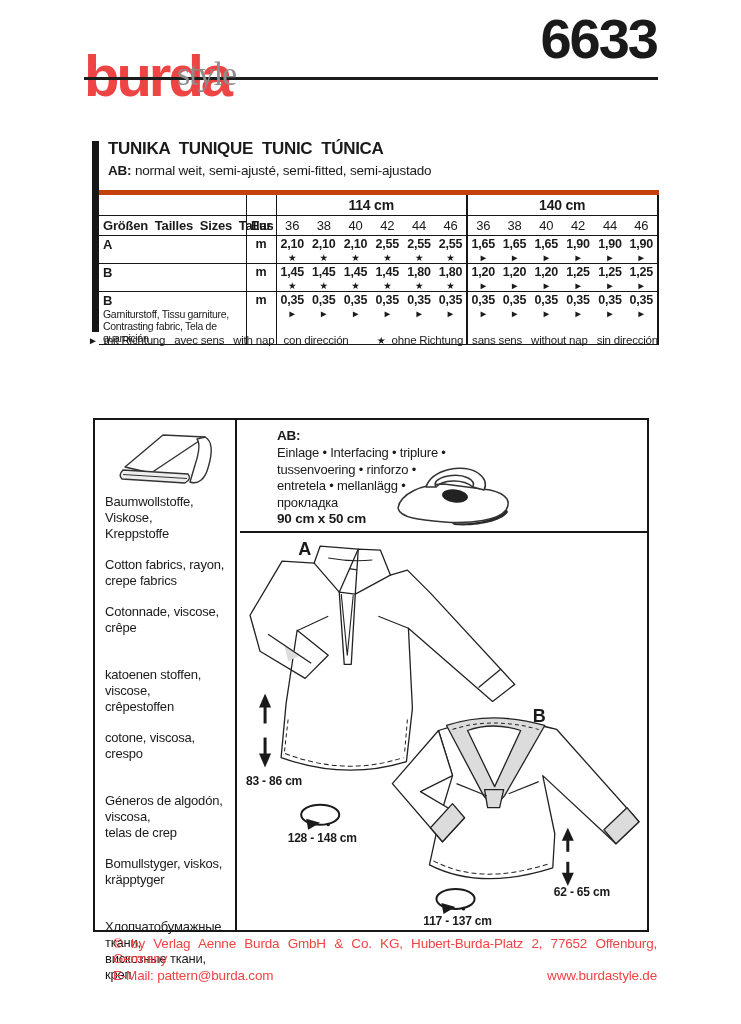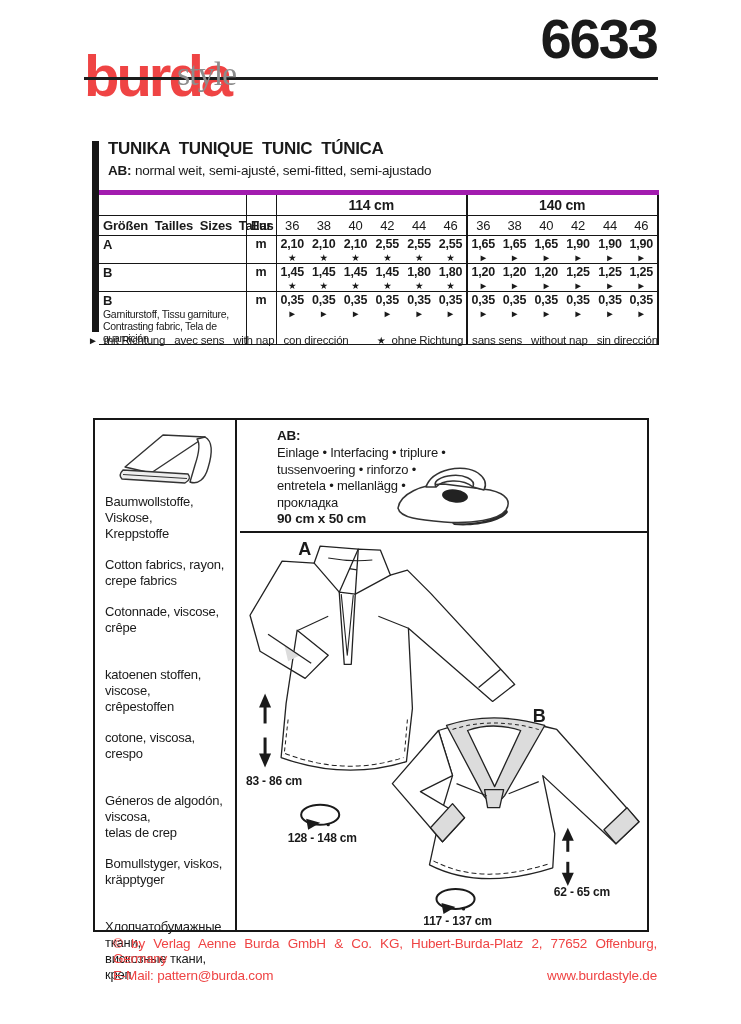--- a/index.html
+++ b/index.html
@@ -13,21 +13,21 @@
                font-size:34px;color:#8c8c8c;letter-spacing:-1px;z-index:2;line-height:34px;}
   .hdr-rule{position:absolute;left:84px;top:77px;width:574px;height:3px;background:#1c1c1c;}
   .pattern-number{position:absolute;right:84px;top:6px;font-size:56px;font-weight:bold;letter-spacing:-2px;}
   
   .accent-bar{position:absolute;left:92px;top:141px;width:7px;height:191px;background:#161616;}
   .title{position:absolute;left:108px;top:139px;margin:0;font-size:17px;font-weight:bold;
          white-space:pre;letter-spacing:-0.3px;}
   .subtitle{position:absolute;left:108px;top:163px;margin:0;font-size:13.5px;white-space:pre;}
   
   table.yardage{position:absolute;left:99px;top:190px;width:559px;border-collapse:collapse;
-                table-layout:fixed;border-top:5px solid #a21caf;border-right:2.5px solid #161616;}
+                table-layout:fixed;border-top:5px solid #c2410c;border-right:2.5px solid #161616;}
   .yardage th,.yardage td{border-bottom:1.5px solid #161616;padding:0;vertical-align:top;}
   .yardage .c-label{text-align:left;padding-left:4px;}
   .yardage .c-unit{border-left:1.5px solid #161616;border-right:1.5px solid #161616;text-align:center;}
   .yardage .g2{border-left:2px solid #161616;}
   .yardage .c-group{font-size:14px;font-weight:bold;text-align:center;height:20px;vertical-align:middle;}
   .yardage th.c-size{font-size:13px;font-weight:normal;text-align:center;height:19px;vertical-align:middle;}
   .yardage .th-label{font-size:13px;font-weight:bold;white-space:pre;vertical-align:middle;}
   .yardage .th-unit{font-size:12.5px;font-weight:bold;vertical-align:middle;text-align:center;}
   .yardage td{text-align:center;}
   .yardage .lbl-main{font-size:13px;font-weight:bold;line-height:15px;margin-top:1px;}

